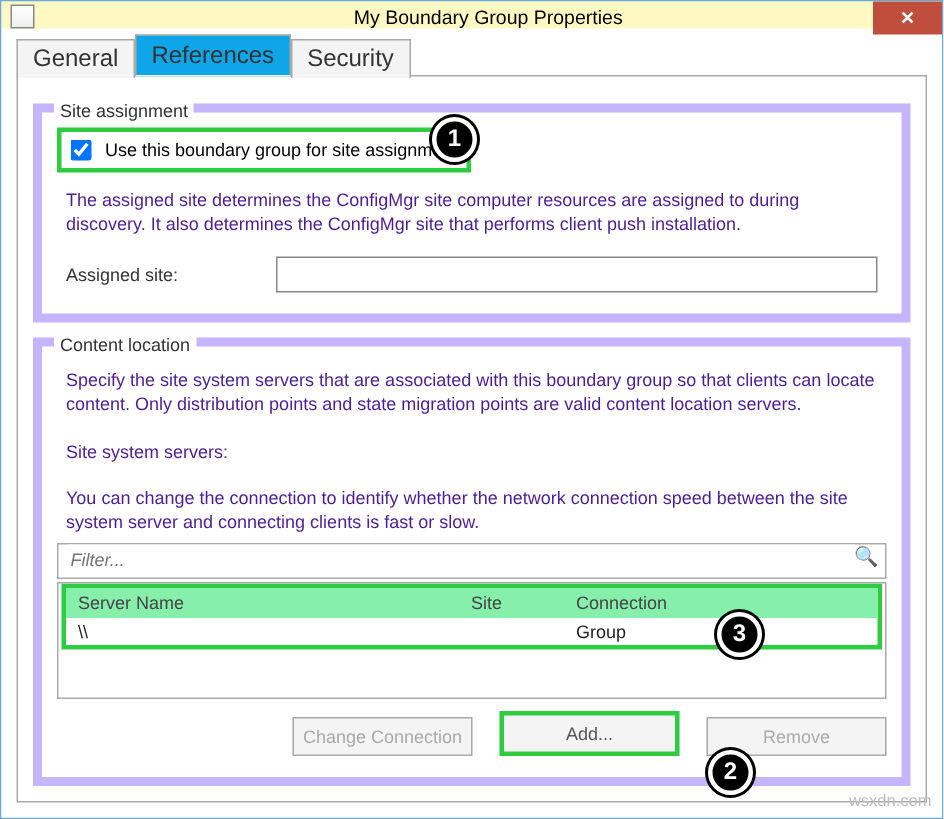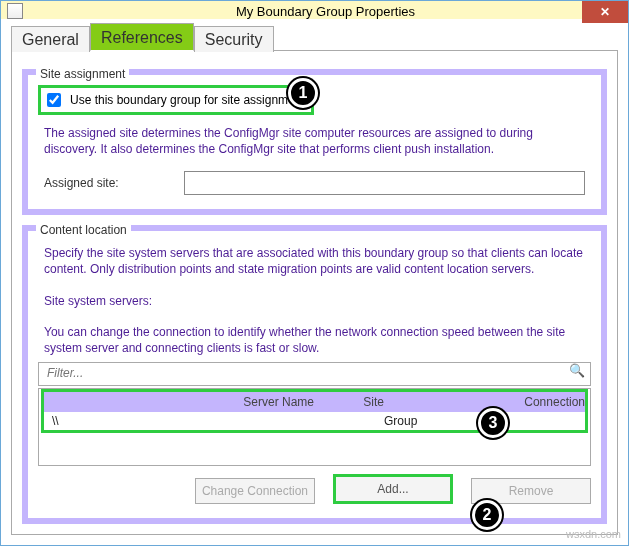--- a/index.html
+++ b/index.html
@@ -8,42 +8,42 @@
 .window { width: 629px; height: 546px; border: 1px solid #6aa8d8; display: flex; flex-direction: column; }
 .titlebar { background: #fef9c3; height: 30px; display: flex; align-items: flex-end; position: relative; }
 .sysicon { width: 16px; height: 16px; margin-left: 6px; border: 1px solid #888; background: linear-gradient(#fff,#eee); }
 .title { flex: 1; text-align: center; font-size: 13px; color: #000; }
 .closebtn { position: absolute; right: 0; top: 0; width: 46px; height: 22px; background: #c14d3d; color: #fff; display: flex; align-items: center; justify-content: center; font-size: 13px; font-weight: bold; }
 
 .client { flex: 1; background: #fff; padding: 8px 10px 10px 10px; display: flex; flex-direction: column; }
 
 .tabs { display: flex; align-items: flex-end; height: 24px; margin-bottom: -1px; z-index: 2; position: relative; }
 .tab { padding: 4px 10px 3px 10px; border: 1px solid #aaa; border-bottom: none; background: #f4f4f4; margin-right: 0; font-size: 16px; color: #333; cursor: pointer; position: relative; top: 1px; }
-.tab.active { background: #84cc16; border-bottom: 1px solid #fff; top: 0; padding-top: 5px; text-align: center; }
+.tab.active { background: #0ea5e9; border-bottom: 1px solid #fff; top: 0; padding-top: 5px; text-align: center; }
 
 .tabbody { flex: 1; border: 1px solid #aaa; background: #fff; padding: 8px 10px 10px 10px; display: flex; flex-direction: column; }
 
 .group { border: 6px solid #c4b5fd; padding: 10px 10px 14px 10px; margin-top: 10px; position: relative; }
 .group-title { position: absolute; top: -8px; left: 8px; background: #fff; padding: 0 4px; color: #333; }
 
 .checkrow { display: flex; align-items: center; gap: 6px; border: 3px solid #2ecc40; padding: 2px 6px 2px 2px; width: fit-content; position: relative; }
 input[type=checkbox] { width: 14px; height: 14px; }
 .desc { color: #4c1d95; margin: 10px 6px 0 6px; line-height: 1.35; }
 
 .fieldrow { display: flex; align-items: center; margin: 14px 6px 0 6px; gap: 30px; }
 .fieldrow label { min-width: 110px; color: #333; }
 .fieldrow select { flex: 1; height: 24px; border: 1px solid #888; background: #fff; color: transparent; }
 
 .filterwrap { display: flex; align-items: flex-start; border: 1px solid #aaa; height: 24px; margin: 6px 0 0 0; padding: 0 4px 0 6px; }
 .filterwrap input { flex: 1; border: none; outline: none; font-style: italic; color: #888; height: 20px; }
 .searchicon { color: #999; font-size: 13px; }
 
 .listtable { border: 1px solid #aaa; margin-top: 2px; height: 78px; overflow: hidden; }
 .listheader, .listrow { display: flex; }
-.listheader { background: #c4b5fd; height: 20px; align-items: center; color: #444; text-align: right; }
+.listheader { background: #86efac; height: 20px; align-items: center; color: #444; }
 .listrow { height: 18px; align-items: center; color: #222; }
 .col-name { flex: 0 0 270px; padding-left: 8px; overflow: hidden; }
 .col-site { flex: 0 0 70px; }
 .col-conn { flex: 1; }
 .rowshighlight { border: 3px solid #2ecc40; margin: 0 2px; }
 
 .btnrow { display: flex; justify-content: flex-end; gap: 18px; margin-top: 8px; align-items: flex-end; }
 .btn { height: 26px; min-width: 120px; border: 1px solid #aaa; background: #f4f4f4; color: #555; cursor: pointer; }
 .btn.disabled { color: #aaa; }
 .btn.highlight { border: 3px solid #2ecc40; height: 30px; }

